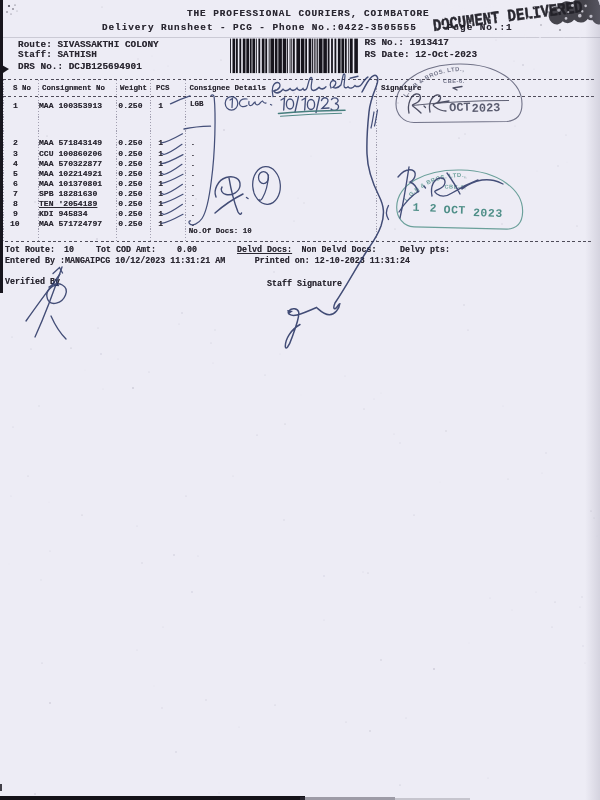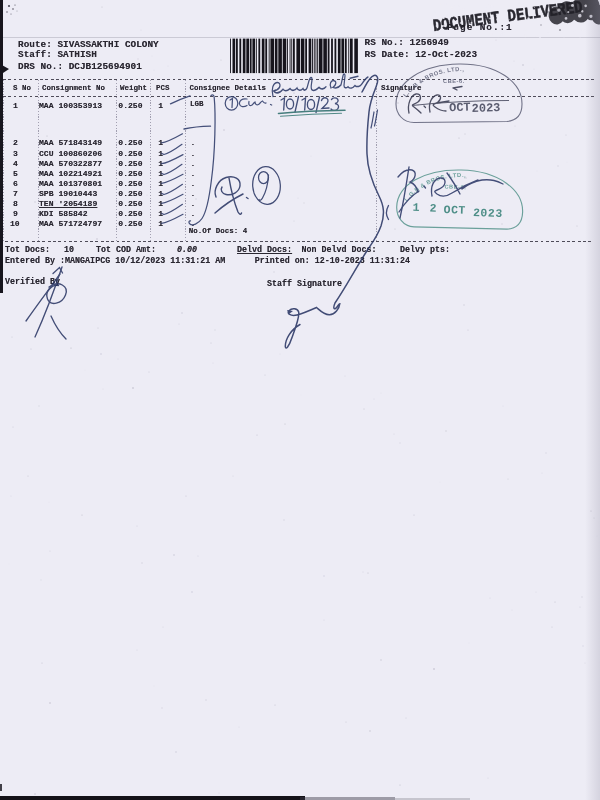--- a/index.html
+++ b/index.html
@@ -9,25 +9,27 @@
 .f94{font-size:9.4px;}
 .f94w{font-size:9.4px;letter-spacing:.93px;}
 .f81{font-size:8.1px;}
 .f835{font-size:8.35px;}
 .f75{font-size:7.5px;}
 .hd{position:absolute;height:1px;background:repeating-linear-gradient(90deg,#4e4b58 0 2.8px,rgba(0,0,0,0) 2.8px 5.3px);}
 .vd{position:absolute;width:1px;opacity:.8;background:repeating-linear-gradient(180deg,#908da0 0 1.2px,rgba(0,0,0,0) 1.2px 2.8px);}
 </style></head><body>
 <div id="page">
 <div style="position:absolute;left:0;top:36.5px;width:600px;height:1px;background:rgba(125,122,140,.3);"></div>
+<div class="t f94w" style="left:187px;top:8.8px;">THE PROFESSIONAL COURIERS, COIMBATORE</div>
+<div class="t f94w" style="left:102px;top:23.3px;">Delivery Runsheet - PCG - Phone No.:0422-3505555</div>
 <div class="t f94w" style="left:447px;top:23.3px;">Page No.:1</div>
 <div class="t f94" style="left:18px;top:40.3px;">Route: SIVASSAKTHI COLONY</div>
 <div class="t f94" style="left:18px;top:50.4px;">Staff: SATHISH</div>
 <div class="t f94" style="left:18px;top:62.0px;">DRS No.: DCJB125694901</div>
-<div class="t f94" style="left:364.5px;top:38.3px;">RS No.: 1256949</div>
+<div class="t f94" style="left:364.5px;top:38.3px;">RS No.: 1913417</div>
 <div class="t f94" style="left:364.5px;top:50.3px;">RS Date: 12-Oct-2023</div>
 <div class="t f75" style="left:13px;top:85.3px;">S No</div>
 <div class="t f75" style="left:42px;top:85.3px;">Consignment No</div>
 <div class="t f75" style="left:120px;top:85.3px;">Weight</div>
 <div class="t f75" style="left:156px;top:85.3px;text-align:right;">PCS</div>
 <div class="t f75" style="left:189.5px;top:85.3px;">Consignee Details</div>
 <div class="t f75" style="left:381px;top:85.3px;">Signature</div>
 <div class="t f81" style="left:13px;top:101.8px;">1</div>
 <div class="t f81" style="left:39px;top:101.8px;">MAA 100353913</div>
 <div class="t f81" style="left:118.3px;top:101.8px;">0.250</div>
@@ -52,44 +54,44 @@
 <div class="t f81" style="left:39px;top:169.8px;">MAA 102214921</div>
 <div class="t f81" style="left:118.3px;top:169.8px;">0.250</div>
 <div class="t f81" style="left:158.3px;top:169.8px;">1</div>
 <div class="t f81" style="left:190.5px;top:169.8px;">.</div>
 <div class="t f81" style="left:13px;top:179.8px;">6</div>
 <div class="t f81" style="left:39px;top:179.8px;">MAA 101370801</div>
 <div class="t f81" style="left:118.3px;top:179.8px;">0.250</div>
 <div class="t f81" style="left:158.3px;top:179.8px;">1</div>
 <div class="t f81" style="left:190.5px;top:179.8px;">.</div>
 <div class="t f81" style="left:13px;top:189.8px;">7</div>
-<div class="t f81" style="left:39px;top:189.8px;">SPB 19010443</div>
+<div class="t f81" style="left:39px;top:189.8px;">SPB 18281630</div>
 <div class="t f81" style="left:118.3px;top:189.8px;">0.250</div>
 <div class="t f81" style="left:158.3px;top:189.8px;">1</div>
 <div class="t f81" style="left:190.5px;top:189.8px;">.</div>
 <div class="t f81" style="left:13px;top:199.8px;">8</div>
 <div class="t f81" style="left:39px;top:199.8px;text-decoration:underline;">TEN '2054189</div>
 <div class="t f81" style="left:118.3px;top:199.8px;">0.250</div>
 <div class="t f81" style="left:158.3px;top:199.8px;">1</div>
 <div class="t f81" style="left:190.5px;top:199.8px;">.</div>
 <div class="t f81" style="left:13px;top:209.8px;">9</div>
-<div class="t f81" style="left:39px;top:209.8px;">KDI 585842</div>
+<div class="t f81" style="left:39px;top:209.8px;">KDI 945834</div>
 <div class="t f81" style="left:118.3px;top:209.8px;">0.250</div>
 <div class="t f81" style="left:158.3px;top:209.8px;">1</div>
 <div class="t f81" style="left:190.5px;top:209.8px;">.</div>
 <div class="t f81" style="left:10px;top:219.8px;">10</div>
 <div class="t f81" style="left:39px;top:219.8px;">MAA 571724797</div>
 <div class="t f81" style="left:118.3px;top:219.8px;">0.250</div>
 <div class="t f81" style="left:158.3px;top:219.8px;">1</div>
 <div class="t f81" style="left:190.5px;top:219.8px;">.</div>
-<div class="t f75" style="left:188.7px;top:228.3px;">No.Of Docs: 4</div>
-<div class="t f835" style="left:5px;top:245.6px;">Tot Docs:</div>
+<div class="t f75" style="left:188.7px;top:228.3px;">No.Of Docs: 10</div>
+<div class="t f835" style="left:5px;top:245.6px;">Tot Route:</div>
 <div class="t f835" style="left:64px;top:245.6px;">10</div>
 <div class="t f835" style="left:96px;top:245.6px;">Tot COD Amt:</div>
-<div class="t f835" style="left:177px;top:245.6px;font-style:italic;">0.00</div>
+<div class="t f835" style="left:177px;top:245.6px;">0.00</div>
 <div class="t f835" style="left:237px;top:245.6px;text-decoration:underline;">Delvd Docs:</div>
 <div class="t f835" style="left:301.5px;top:245.6px;">Non Delvd Docs:</div>
 <div class="t f835" style="left:400px;top:245.6px;">Delvy pts:</div>
 <div class="t f835" style="left:5px;top:256.6px;">Entered By :MANGAIPCG 10/12/2023 11:31:21 AM</div>
 <div class="t f835" style="left:254.7px;top:256.6px;">Printed on: 12-10-2023 11:31:24</div>
 <div class="t f835" style="left:5px;top:278.1px;">Verified By</div>
 <div class="t f835" style="left:267px;top:280.1px;">Staff Signature</div>
 <div class="hd" style="left:3px;top:79px;width:591px;"></div>
 <div class="hd" style="left:3px;top:95.8px;width:591px;"></div>
 <div class="hd" style="left:0px;top:240.5px;width:594px;"></div>

